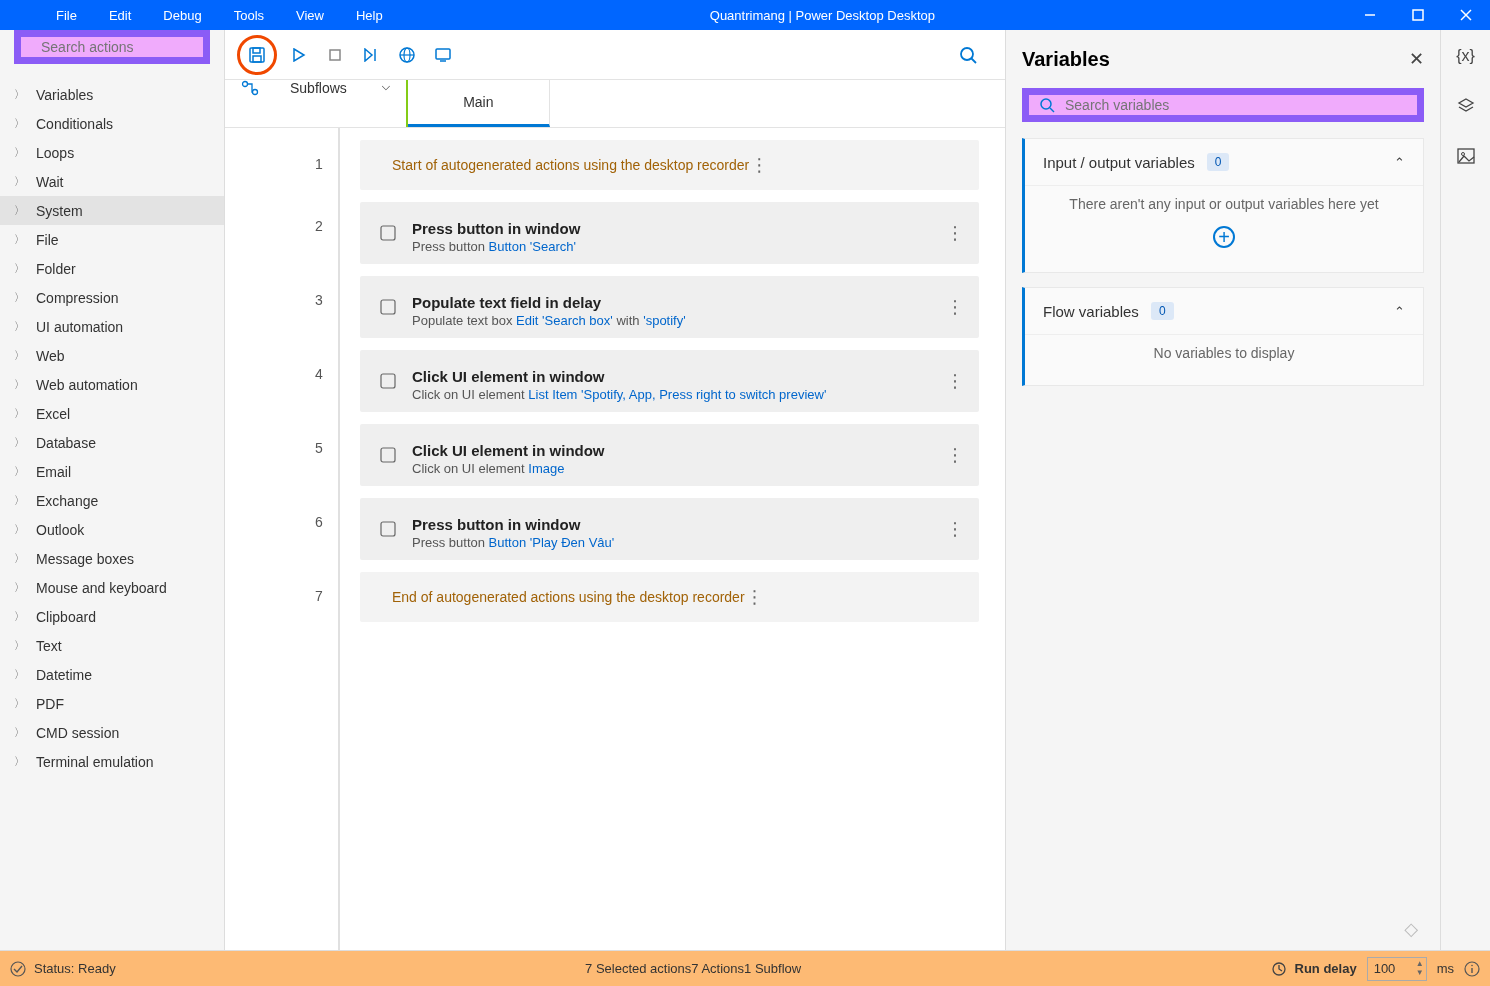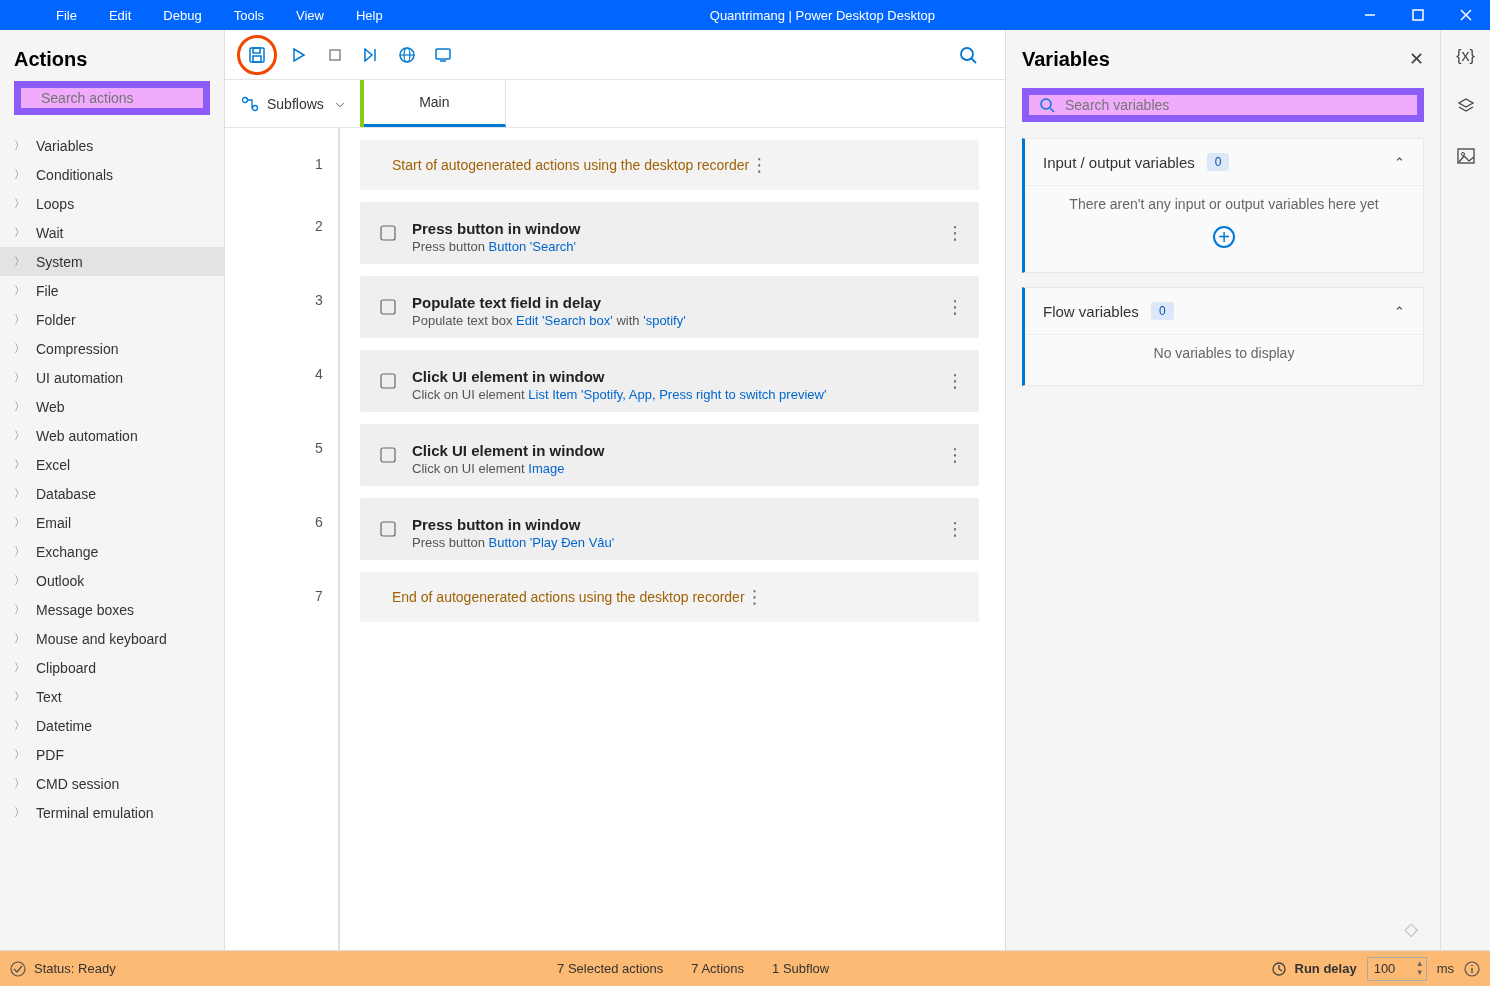--- a/index.html
+++ b/index.html
@@ -31,21 +31,21 @@
 
 
 .center { flex: 1; display: flex; flex-direction: column; min-width: 0; }
 .toolbar { height: 50px; display: flex; align-items: center; padding: 0 12px; border-bottom: 1px solid #e3e3e3; }
 .tb-btn { width: 36px; height: 36px; display: flex; align-items: center; justify-content: center; cursor: pointer; color: #0078d4; }
 .tb-btn.save-ring { border: 3px solid #f04800; border-radius: 50%; width: 40px; height: 40px; margin-right: 4px; }
 .tb-spacer { flex: 1; }
 .tb-search { width: 50px; display: flex; align-items: center; justify-content: center; }
 
 .subflow-bar { height: 48px; display: flex; align-items: center; border-bottom: 1px solid #e3e3e3; }
-.subflow-dd { display: flex; align-items: center; padding: 0 16px; height: 100%; border-right: 4px solid #84cc16; cursor: pointer; color: #0078d4; font-size: 14px; }
+.subflow-dd { display: flex; padding: 0 16px; height: 100%; border-right: 2px solid #84cc16; cursor: pointer; color: #0078d4; font-size: 14px; gap: 23px; }
 .subflow-dd svg { margin-right: 8px; }
 .subflow-dd .car { margin-left: 12px; font-size: 11px; color: #444; }
 .tab { height: 100%; display: flex; align-items: center; padding: 0 55px; border-right: 1px solid #e3e3e3; border-bottom: 3px solid #0078d4; font-size: 14px; color: #333; cursor: pointer; }
 
 .canvas { flex: 1; display: flex; overflow-y: auto; background: #fff; }
 .gutter { width: 115px; border-right: 2px solid #e0e0e0; }
 .steps { flex: 1; padding: 12px 26px 12px 20px; }
 .step-row { display: flex; align-items: stretch; margin-bottom: 12px; }
 .step-num { width: 0; margin-left: -45px; margin-right: 45px; text-align: right; color: #555; font-size: 14px; padding-top: 16px; }
 .step-card { flex: 1; background: #efefef; border-radius: 2px; display: flex; align-items: center; padding: 10px 14px; min-height: 50px; position: relative; }
@@ -72,21 +72,21 @@
 .plus-circle { color: #0078d4; font-size: 20px; margin-top: 14px; display: inline-block; border: 2px solid #0078d4; width: 22px; height: 22px; border-radius: 50%; line-height: 18px; cursor: pointer; }
 .eraser { text-align: right; color: #bbb; padding: 10px 6px; font-size: 18px; }
 
 
 .rail { width: 50px; background: #f5f5f5; border-left: 1px solid #ddd; display: flex; flex-direction: column; align-items: center; padding-top: 14px; gap: 26px; }
 .rail-btn { width: 24px; height: 24px; display: flex; align-items: center; justify-content: center; cursor: pointer; color: #444; font-size: 16px; }
 
 
 .status { height: 36px; border-top: 1px solid #ddd; display: flex; align-items: center; padding: 0 10px; font-size: 13px; background: #fdba74; color: #333; }
 .status .chk { margin-right: 8px; color: #555; }
-.status .mid { flex: 1; text-align: center; display: flex; justify-content: center; gap: 28px; }
+.status .mid { flex: 1; text-align: center; display: flex; justify-content: center; }
 .delay-box { border: 1px solid #aaa; width: 60px; height: 24px; display: inline-flex; align-items: center; padding: 0 6px; font-size: 13px; position: relative; }
 .spin-btns { position: absolute; right: 2px; top: 1px; font-size: 8px; line-height: 9px; color: #666; display: flex; flex-direction: column; cursor: pointer; }
 
 svg { display: block; }
 </style>
 </head>
 <body>
 
 <div class="titlebar">
   <div class="menu">
@@ -114,21 +114,20 @@
           <line x1="1" y1="1" x2="11" y2="11" stroke="#fff" stroke-width="1.5"></line>
           <line x1="11" y1="1" x2="1" y2="11" stroke="#fff" stroke-width="1.5"></line>
         </svg>
       </div>
   </div>
 </div>
 
 <div class="body">
 
   <div class="actions">
-    <div class="actions-header">Actions</div>
     <div class="search-box">
       <svg width="16" height="16">
           <circle cx="7" cy="7" r="5" fill="none" stroke="#0078d4" stroke-width="1.5"></circle>
           <line x1="11" y1="11" x2="15" y2="15" stroke="#0078d4" stroke-width="1.5"></line>
         </svg>
       <input placeholder="Search actions" style="">
     </div>
     <div class="action-tree" id="action-tree">
         <div class="tree-item">
           <span class="chev">〉</span>

